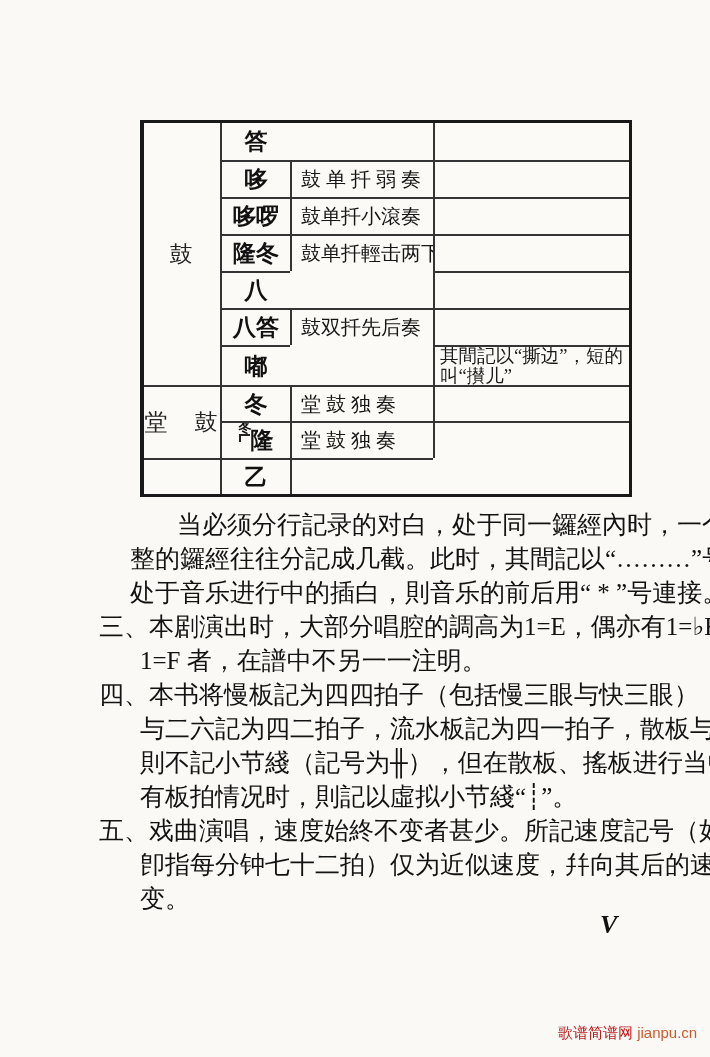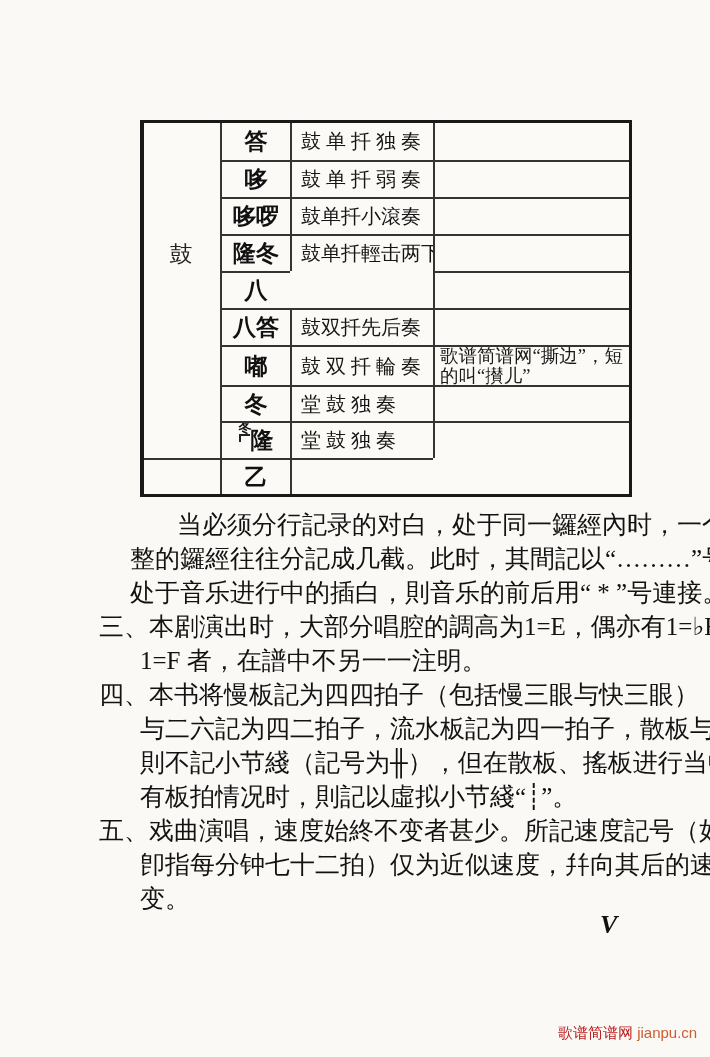--- a/index.html
+++ b/index.html
@@ -80,24 +80,24 @@
   .wm-domain{color:#cc5c30;}
 </style>
 </head>
 <body>
 
 <div class="page">
 
   <div class="ptable">
 
     <div class="cell c-group topless leftless" style="grid-area:1/1/8/2">鼓</div>
+    <div class="cell c-group leftless" style="grid-area:8/1/10/2">堂　鼓</div>
     <div class="cell c-group leftless" style="grid-area:10/1/11/2"></div>
 
     <div class="cell c-sound topless" style="grid-area:1/2">答</div>
-    <div class="cell c-desc topless" style="grid-area:1/3">鼓 单 扦 独 奏</div>
     <div class="cell c-note topless" style="grid-area:1/4"></div>
 
     <div class="cell c-sound" style="grid-area:2/2">哆</div>
     <div class="cell c-desc" style="grid-area:2/3">鼓 单 扦 弱 奏</div>
     <div class="cell c-note" style="grid-area:2/4"></div>
 
     <div class="cell c-sound" style="grid-area:3/2">哆啰</div>
     <div class="cell c-desc" style="grid-area:3/3">鼓单扦小滾奏</div>
     <div class="cell c-note" style="grid-area:3/4"></div>
 
@@ -106,22 +106,21 @@
     <div class="cell c-note" style="grid-area:4/4"></div>
 
     <div class="cell c-sound" style="grid-area:5/2">八</div>
     <div class="cell c-note" style="grid-area:5/4"></div>
 
     <div class="cell c-sound" style="grid-area:6/2">八答</div>
     <div class="cell c-desc" style="grid-area:6/3">鼓双扦先后奏</div>
     <div class="cell c-note" style="grid-area:6/4"></div>
 
     <div class="cell c-sound" style="grid-area:7/2">嘟</div>
-    <div class="cell c-desc" style="grid-area:7/3">鼓 双 扦 輪 奏</div>
-    <div class="cell c-note" style="grid-area:7/4">歌谱简谱网“撕边”，短的叫“攅儿”</div>
+    <div class="cell c-note" style="grid-area:7/4">其間記以“撕边”，短的叫“攅儿”</div>
 
     <div class="cell c-sound" style="grid-area:8/2">冬</div>
     <div class="cell c-desc" style="grid-area:8/3">堂 鼓 独 奏</div>
     <div class="cell c-note" style="grid-area:8/4"></div>
 
     <div class="cell c-sound" style="grid-area:9/2">
       <span class="grace-wrap">
         <span class="grace">冬</span>
         <span class="grace-tie"></span>
       </span>

